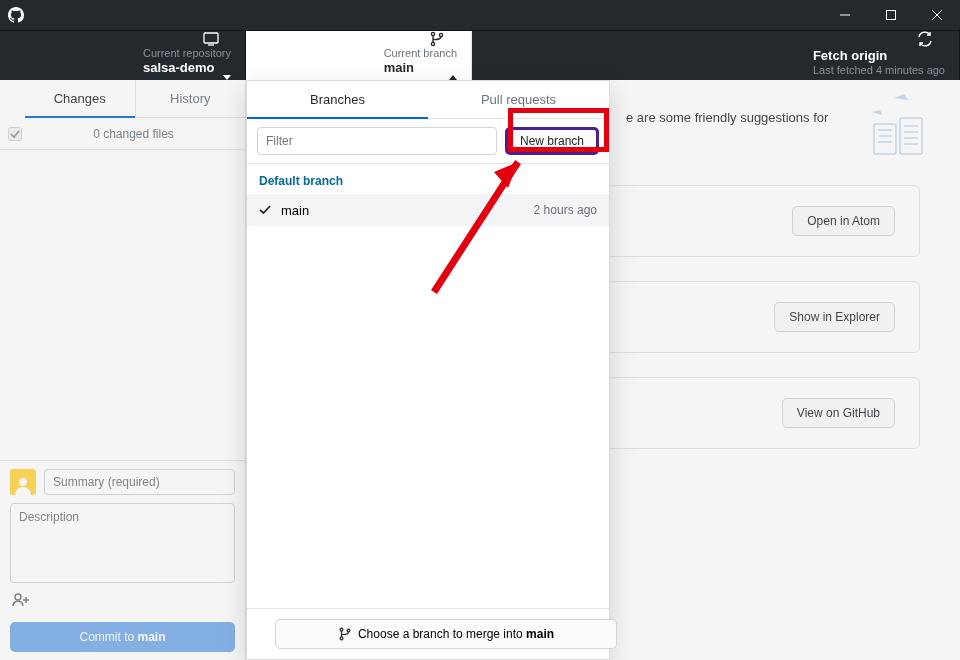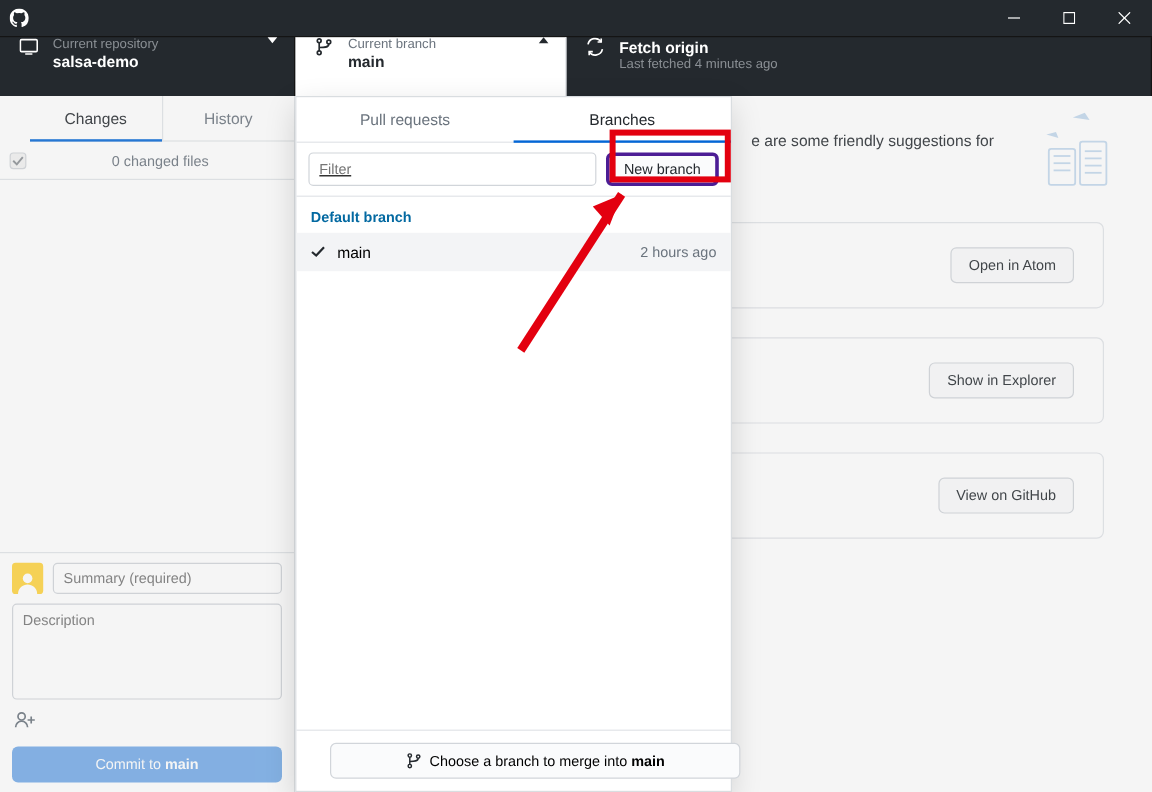--- a/index.html
+++ b/index.html
@@ -15,21 +15,21 @@
   .titlebar .menu { display:flex; gap: 0; }
   .titlebar .menu-item { padding: 0 10px; line-height: 30px; cursor: default; }
   .winbtns { margin-left:auto; display:flex; }
   .winbtn { width: 46px; height: 30px; display:flex; align-items:center; justify-content:center; color:#fff; }
   .winbtn svg { width:10px; height:10px; stroke:#fff; fill:none; stroke-width:1; }
 
   .toolbar {
     height: 50px; background: #24292e; display:flex; color:#fff;
     border-top: 1px solid #141414;
   }
-  .tb-section { display:flex; align-items:flex-start; padding: 0 14px; border-right:1px solid #141414; }
+  .tb-section { display:flex; align-items:flex-end; padding: 0 14px; border-right:1px solid #141414;flex-direction:column; }
   .tb-repo { width:246px; position:relative; }
   .tb-branch { width:226px; background:#fff; color:#24292e; border-right:1px solid #e1e4e8; }
   .tb-fetch { flex: 1; }
   .tb-icon { width:20px; margin-right:10px; display:flex; align-items:center; justify-content:center; }
   .tb-icon svg { width:16px; height:16px; }
   .tb-text .line1 { font-size:11px; color: #8a8f94; }
   .tb-branch .tb-text .line1 { color:#6a737d; }
   .tb-text .line2 { font-size:13px; font-weight:600; margin-top:1px; }
   .tb-fetch .tb-text .line2 { font-weight:600; font-size:13px; }
   .tb-fetch .tb-text .line1b { font-size:11px; color:#8a8f94; margin-top:1px; }
@@ -72,21 +72,21 @@
   .dropdown {
     position:absolute; left:246px; top:0; width:364px; height: 580px;
     background:#fff; border:1px solid #d9dde0; box-shadow: 0 8px 24px rgba(0,0,0,.15);
     display:flex; flex-direction:column; z-index:20;
   }
   .dd-tabs { display:flex; height:38px; border-bottom:1px solid #e1e4e8; }
   .dd-tab { flex:1; display:flex; align-items:center; justify-content:center; font-size:13px; color:#6a737d; position:relative;}
   .dd-tab.active { color:#24292e; }
   .dd-tab.active::after { content:""; position:absolute; left:0; right:0; bottom:-1px; height:2px; background:#0366d6; }
   .dd-filter-row { display:flex; align-items:center; padding:8px 10px; border-bottom:1px solid #e1e4e8; gap:8px; }
-  .dd-filter { flex:1; height:28px; border:1px solid #d1d5da; border-radius:4px; padding:0 8px; font-size:12px; background:#fff;text-decoration:underline; }
+  .dd-filter { flex:1; height:28px; border:1px solid #d1d5da; border-radius:4px; padding:0 8px; font-size:12px; background:#fff; }
   .dd-newbtn { height:28px; padding:0 12px; border:3px solid #4c1d95; border-radius:5px; background:#fafbfc; font-size:12px; color:#24292e; }
   .dd-section-label { font-size:12px; font-weight:600; color:#0369a1; padding:10px 12px 6px; }
   .dd-item { display:flex; align-items:center; height:32px; padding:0 12px; font-size:13px; background:#f3f4f6; }
   .dd-item .check { width:16px; margin-right:6px; display:flex; align-items:center; }
   .dd-item .time { margin-left:auto; font-size:12px; color:#6a737d; }
   .dd-spacer { flex:1; }
   .dd-footer { border-top:1px solid #e1e4e8; padding:10px; }
   .dd-merge { width:100%; height:30px; border:1px solid #d1d5da; border-radius:5px; background:#fafbfc; font-size:12px; display:flex; align-items:center; justify-content:center; gap:6px;margin-left:18px; }
 
   
@@ -245,22 +245,22 @@
     </div>
     <div class="card">
       <button class="card-btn">View on GitHub</button>
     </div>
   </div>
 
   <div class="dim"></div>
 
   <div class="dropdown">
     <div class="dd-tabs">
+      <div class="dd-tab active">Branches</div>
       <div class="dd-tab">Pull requests</div>
-      <div class="dd-tab active">Branches</div>
     </div>
     <div class="dd-filter-row">
       <input class="dd-filter" placeholder="Filter" style="">
       <button class="dd-newbtn">New branch</button>
     </div>
     <div class="dd-section-label">Default branch</div>
     <div class="dd-item">
       <span class="check">
           <svg width="12" height="12" viewBox="0 0 12 12" fill="none" stroke="#24292e" stroke-width="1.8">
             <polyline points="1 6 4.5 9 11 2"></polyline>

